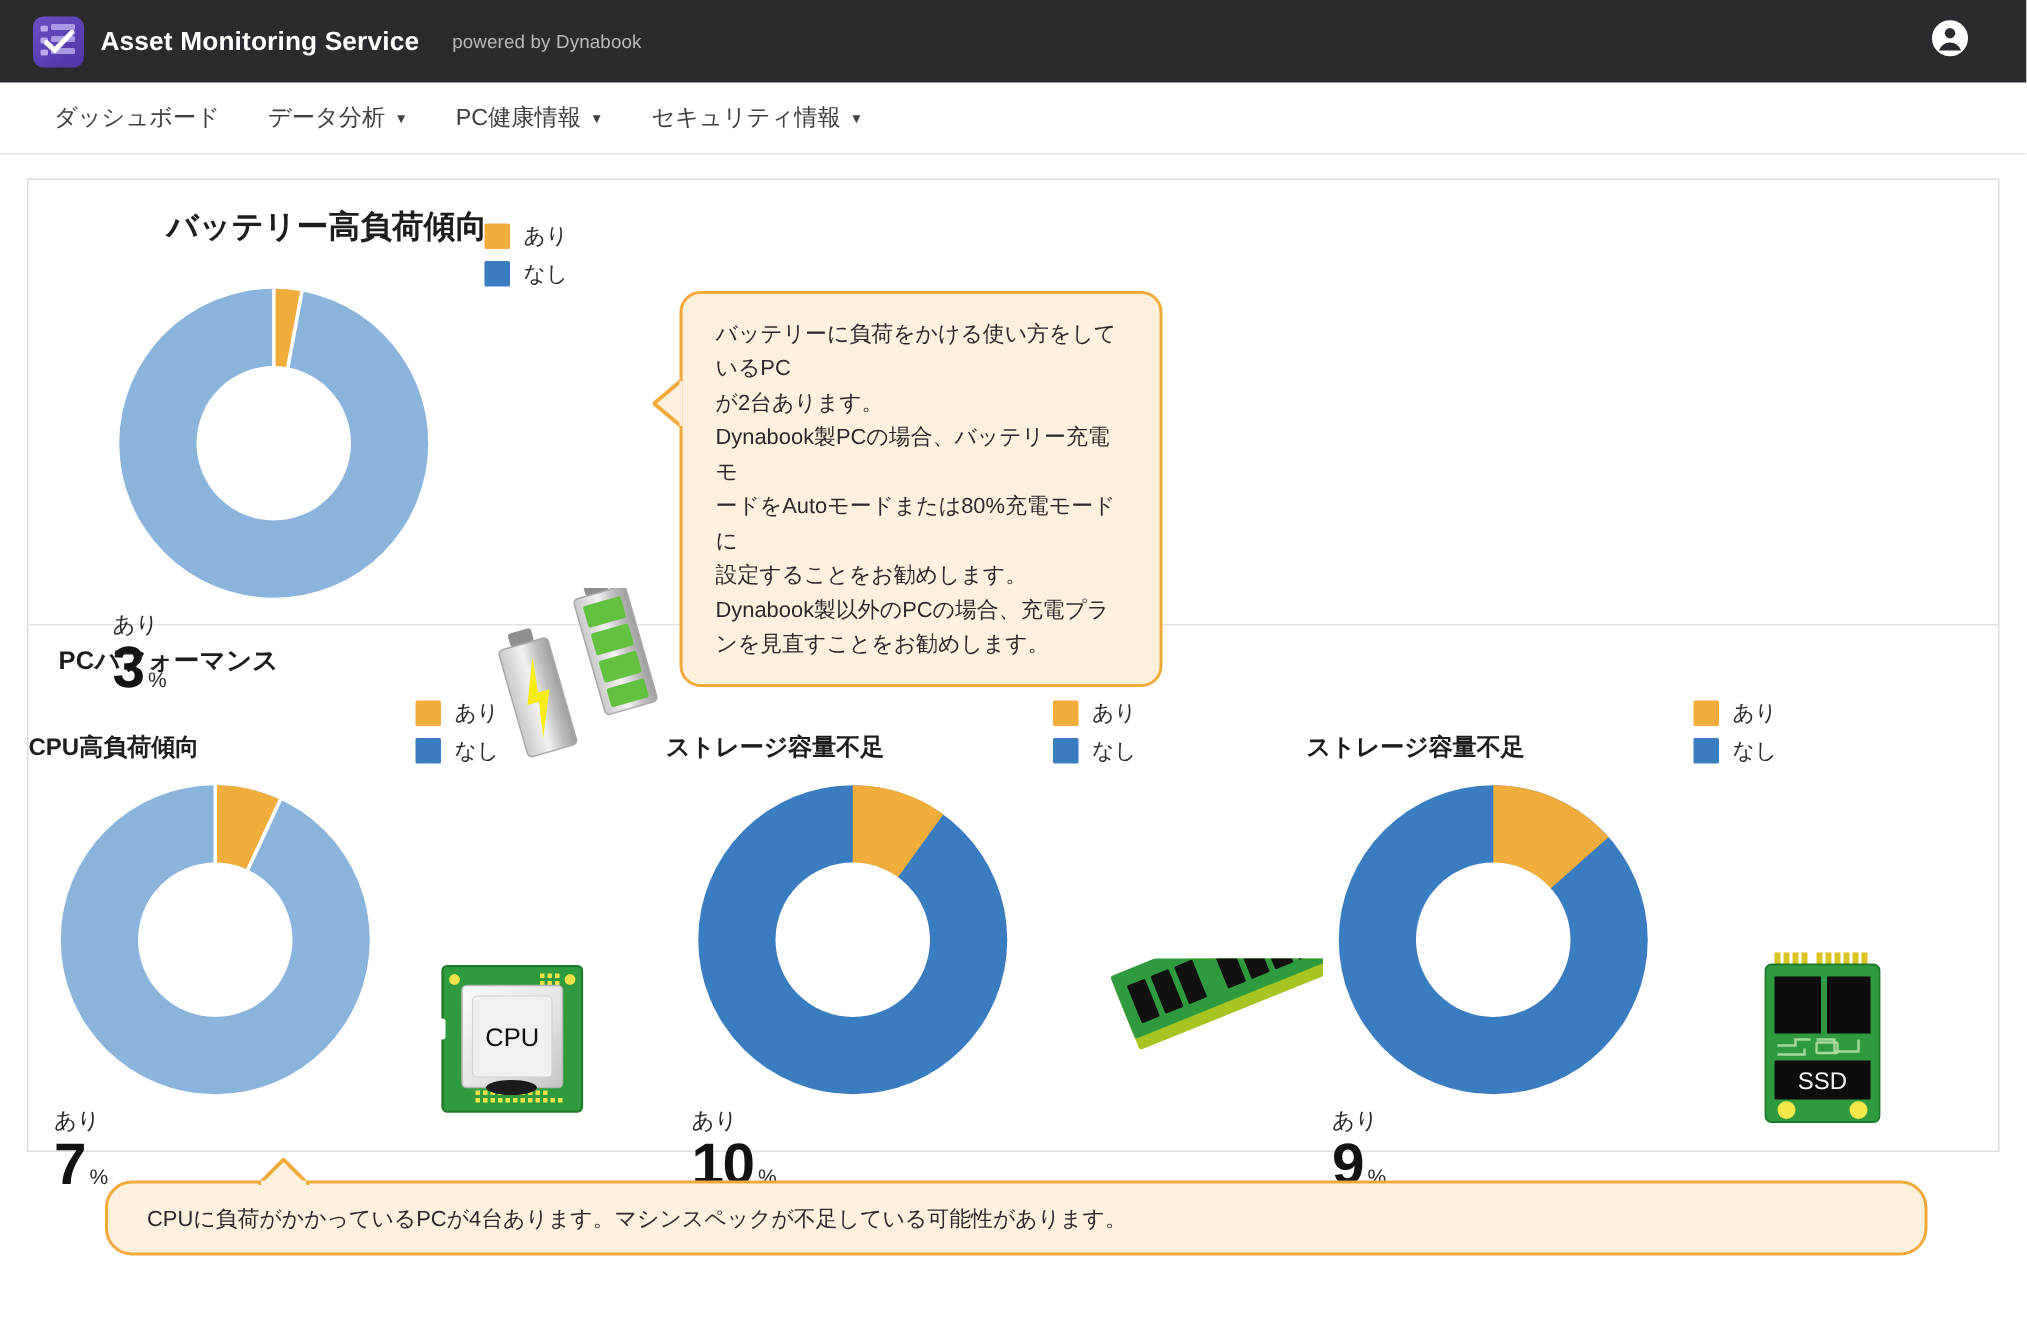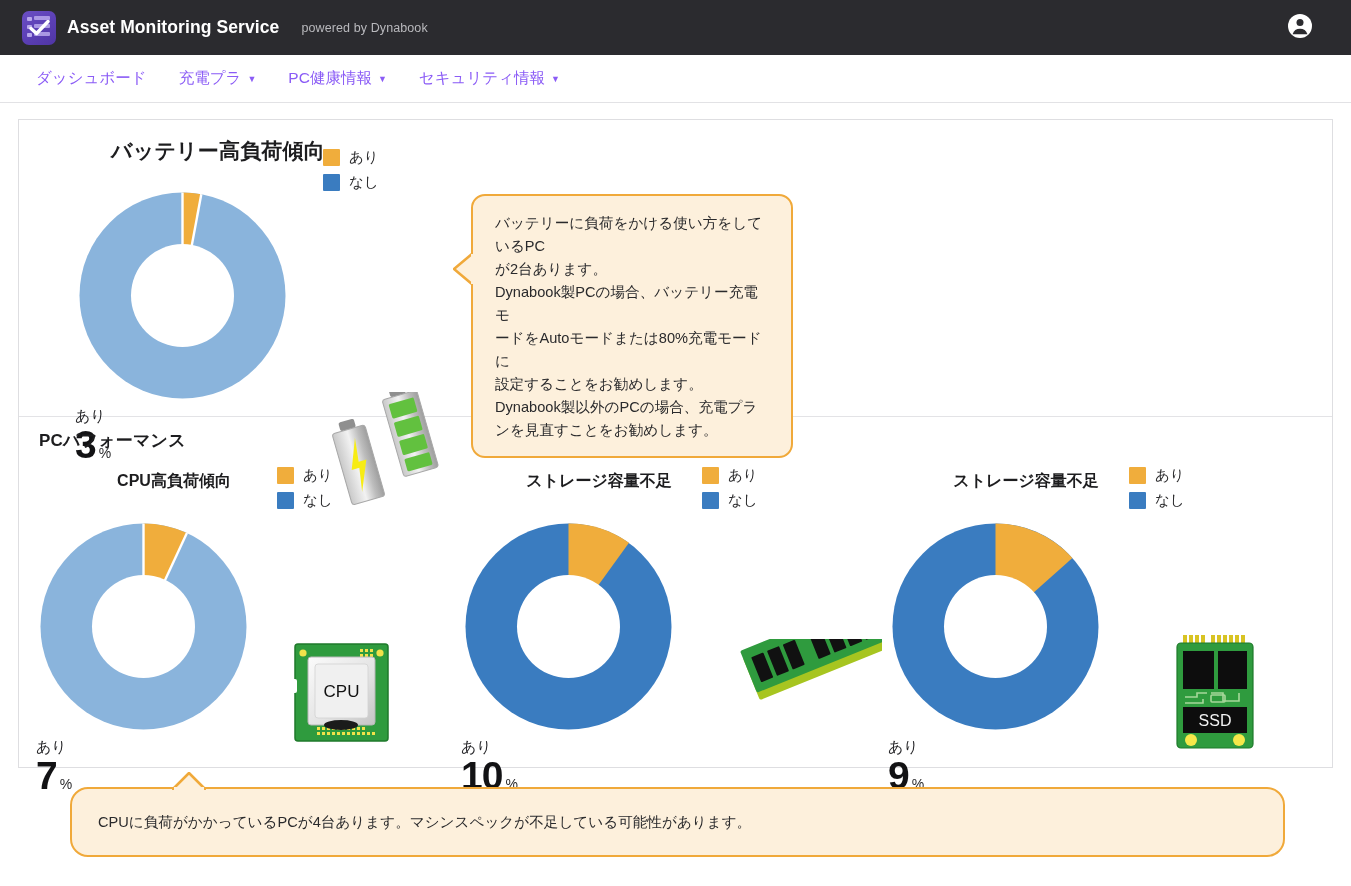--- a/index.html
+++ b/index.html
@@ -40,21 +40,21 @@
     color:#b9b9bd; font-size:12.5px; margin-left:22px; letter-spacing:.1px;
   }
   .account-icon{ position:absolute; right:38px; top:50%; transform:translateY(-50%); cursor:pointer; }
 
   
   .navbar{
     height:48px; background:#fff; border-bottom:1px solid #e2e2e5;
     display:flex; align-items:stretch; padding:0 20px;
   }
   .nav-item{
-    display:flex; align-items:center; font-size:15.5px; color:#8b5cf6;
+    display:flex; align-items:center; font-size:15.5px; color:#404040;
     padding:0 16px; cursor:pointer; position:relative; white-space:nowrap;
   }
   .nav-item .caret{ margin-left:6px; font-size:9px; line-height:1; transform:translateY(1px); }
   .nav-item.active{ color:#5b4bb7; }
   .nav-item.active::after{
     content:""; position:absolute; left:10px; right:10px; bottom:0; height:2.5px; background:#5b4bb7;
   }
 
   
   .page{ padding:16px 18px 0 18px; }
@@ -94,29 +94,29 @@
   }
 
   
   .perf-sec{ position:relative; height:350px; }
   .perf-title{
     position:absolute; left:20px; top:12px;
     font-size:17px; font-weight:bold; color:#1d1d1f; letter-spacing:.2px;
   }
   .chart-col{ position:absolute; top:54px; }
   .chart-head{
-    font-size:16px; font-weight:bold; color:#1d1d1f; text-align:center;
-    position:absolute; top:0;
+    font-size:16px; font-weight:bold; color:#1d1d1f; text-align:left;
+    position:absolute; top:17px;
   }
 
   
   .banner{
     position:relative; margin:19px 48px 0 52px;
     background:#fdf0dc; border:2.5px solid #f0a93a; border-radius:18px;
-    height:70px; display:flex; align-items:center; padding:0 26px;
+    height:50px; display:flex; align-items:center; padding:0 26px;
   }
   .banner p{ margin:0; font-size:14.6px; color:#2a2a2c; }
   .banner .tail-up{ position:absolute; left:100px; top:-17px; width:34px; height:18px; }
 
   .icon-art{ position:absolute;text-decoration:underline; }
 </style>
 </head>
 <body>
 
 <div class="appbar">
@@ -145,21 +145,21 @@
       <path d="M5.6 21.2 a7.8 7.8 0 0 1 14.8 0 Z" fill="#2b2b2f"></path>
     </svg>
   </span>
 </div>
 
 <div class="navbar">
   <div class="nav-item">
     <span>ダッシュボード</span>
   </div>
   <div class="nav-item">
-    <span>充電プラ</span>
+    <span>データ分析</span>
     <span class="caret">▼</span>
   </div>
   <div class="nav-item">
     <span>PC健康情報</span>
     <span class="caret">▼</span>
   </div>
   <div class="nav-item">
     <span>セキュリティ情報</span>
     <span class="caret">▼</span>
   </div>
@@ -221,21 +221,21 @@
             <rect x="9" y="-9" width="16" height="9" rx="2" fill="#8f8f8f"></rect>
             <rect x="0" y="0" width="36" height="80" rx="3" fill="url(#gBat)" stroke="#a8a8a8" stroke-width="1"></rect>
             <rect x="5" y="6" width="26" height="15" rx="1.5" fill="#62c13f"></rect>
             <rect x="5" y="25" width="26" height="15" rx="1.5" fill="#62c13f"></rect>
             <rect x="5" y="44" width="26" height="15" rx="1.5" fill="#62c13f"></rect>
             <rect x="5" y="63" width="26" height="13" rx="1.5" fill="#62c13f"></rect>
           </g>
         </svg>
       </span>
 
-      <div class="bubble" style="left:452px; top:74px; width:322px;">
+      <div class="bubble" style="left:434px; top:74px; width:322px;">
         <svg class="tail-left" viewBox="0 0 20 34">
           <path d="M20 1 L1 17 L20 33" fill="#fdf0dc" stroke="#f0a93a" stroke-width="2.5" stroke-linejoin="round" stroke-linecap="round"></path>
           <rect x="18" y="2" width="4" height="30" fill="#fdf0dc"></rect>
         </svg>
         <p>バッテリーに負荷をかける使い方をしているPC
 が2台あります。
 Dynabook製PCの場合、バッテリー充電モ
 ードをAutoモードまたは80%充電モードに
 設定することをお勧めします。
 Dynabook製以外のPCの場合、充電プラ

